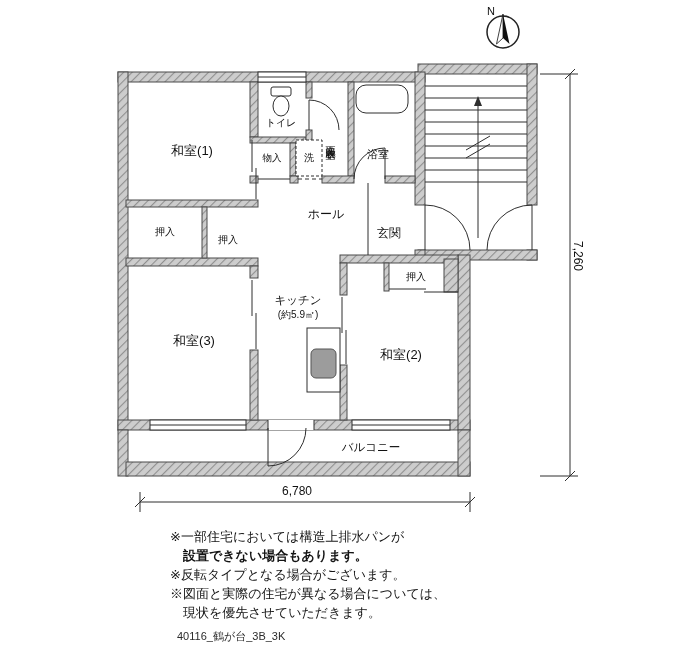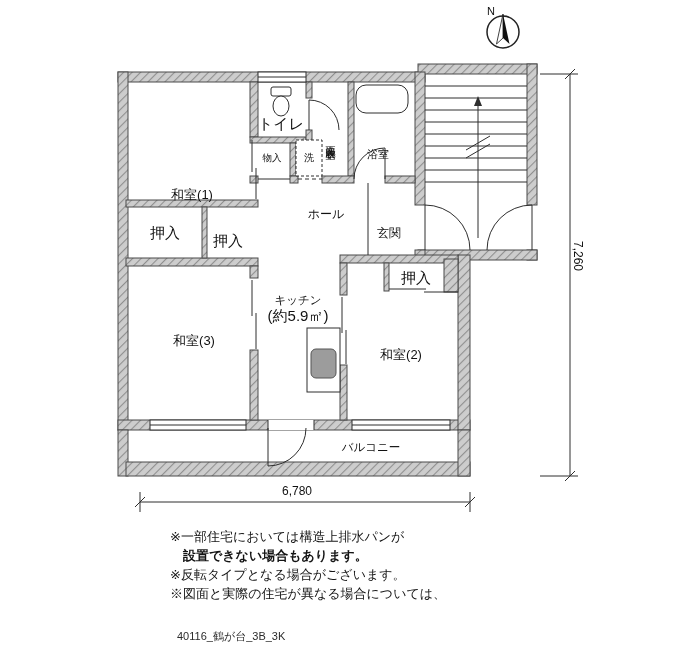--- a/index.html
+++ b/index.html
@@ -8,21 +8,21 @@
     font-family:"Liberation Sans","DejaVu Sans",sans-serif;color:#111;
   }
   #plan-svg{position:absolute;left:0;top:0;}
   .wall{fill:url(#hatch);stroke:#4a4a4a;stroke-width:1;}
   .thin{stroke:#2e2e2e;stroke-width:1;fill:none;}
   .fix{fill:#fff;stroke:#2e2e2e;stroke-width:1;}
   .lbl{position:absolute;transform:translate(-50%,-50%);white-space:nowrap;color:#111;line-height:1;}
   .vert{writing-mode:vertical-rl;text-orientation:upright;letter-spacing:1px;}
   .rot{transform:translate(-50%,-50%) rotate(90deg);}
   .txt{position:absolute;white-space:nowrap;color:#111;line-height:1.25;}
-  .fs9{font-size:9.5px}.fs10{font-size:10px}.fs105{font-size:15px}.fs11{font-size:11px}
+  .fs9{font-size:9.5px}.fs10{font-size:10px}.fs105{font-size:10px}.fs11{font-size:11px}
   .fs115{font-size:11.5px}.fs12{font-size:12px}.fs13{font-size:13px}
   .note{font-size:13px;color:#141414;}
   .footer{font-size:11px;color:#2b2b2b;}
 </style>
 </head>
 <body>
 
 <div id="stage">
 
   <svg id="plan-svg" width="700" height="650" viewBox="0 0 700 650">
@@ -148,21 +148,21 @@
       <line class="thin" x1="140" y1="502" x2="470" y2="502"></line>
       <line class="thin" x1="140" y1="492" x2="140" y2="512"></line>
       <line class="thin" x1="470" y1="492" x2="470" y2="512"></line>
       <line class="thin" x1="135" y1="507" x2="145" y2="497"></line>
       <line class="thin" x1="465" y1="507" x2="475" y2="497"></line>
     </g>
   </svg>
 
   <div class="lbl fs11" style="left:491px;top:11px;">N</div>
 
-  <div class="lbl fs13" style="left:192px;top:150px;margin-top:44px;">和室(1)</div>
+  <div class="lbl fs13" style="left:192px;top:150px;">和室(1)</div>
   <div class="lbl fs105" style="left:281px;top:123px;">トイレ</div>
   <div class="lbl vert fs10" style="left:330px;top:140px;">洗面脱衣室</div>
   <div class="lbl fs11" style="left:378px;top:142px;margin-top:12px;">浴室</div>
   <div class="lbl fs9" style="left:272px;top:158px;">物入</div>
   <div class="lbl fs10" style="left:309px;top:158px;">洗</div>
   <div class="lbl fs12" style="left:326px;top:214px;">ホール</div>
   <div class="lbl fs12" style="left:389px;top:233px;">玄関</div>
   <div class="lbl fs105" style="left:165px;top:232px;">押入</div>
   <div class="lbl fs105" style="left:228px;top:240px;">押入</div>
   <div class="lbl fs105" style="left:416px;top:277px;">押入</div>
@@ -172,16 +172,17 @@
   <div class="lbl fs13" style="left:401px;top:354px;">和室(2)</div>
   <div class="lbl fs115" style="left:371px;top:448px;">バルコニー</div>
 
   <div class="lbl fs12" style="left:297px;top:491px;">6,780</div>
   <div class="lbl rot fs12" style="left:578px;top:256px;">7,260</div>
 
   <div class="txt note" style="left:170px;top:529px;">※一部住宅においては構造上排水パンが</div>
   <div class="txt note" style="left:183px;top:548px;font-weight:bold;">設置できない場合もあります。</div>
   <div class="txt note" style="left:170px;top:567px;">※反転タイプとなる場合がございます。</div>
   <div class="txt note" style="left:170px;top:586px;font-family:Liberation Serif, serif;">※図面と実際の住宅が異なる場合については、</div>
+  <div class="txt note" style="left:183px;top:605px;">現状を優先させていただきます。</div>
 
   <div class="txt footer" style="left:177px;top:630px;text-align:right;">40116_鶴が台_3B_3K</div>
 
 </div>
 
 </body></html>

